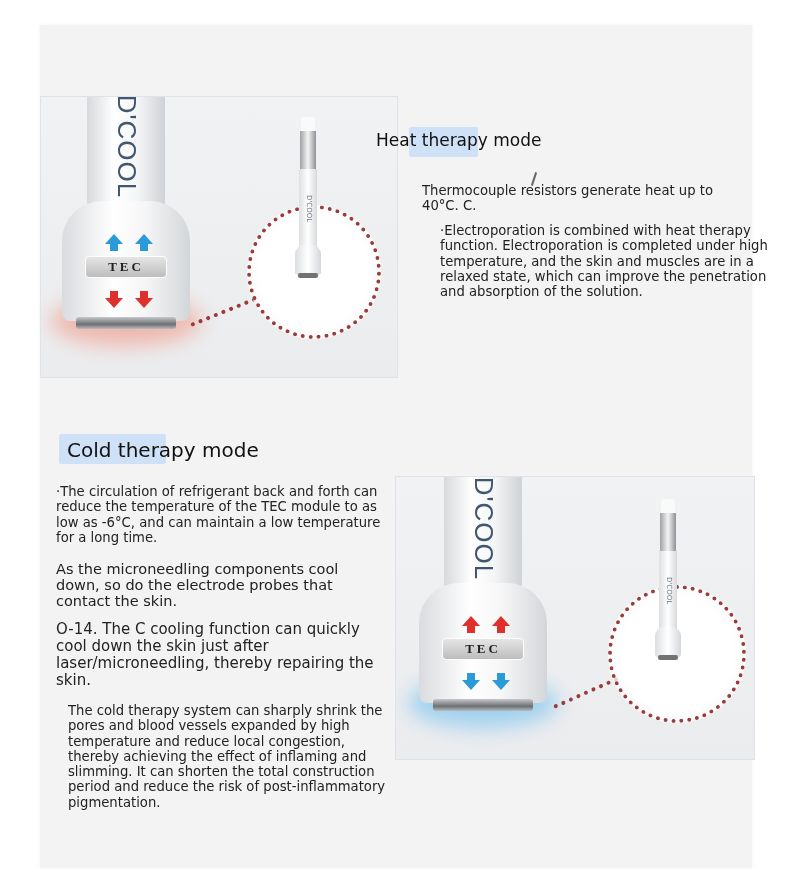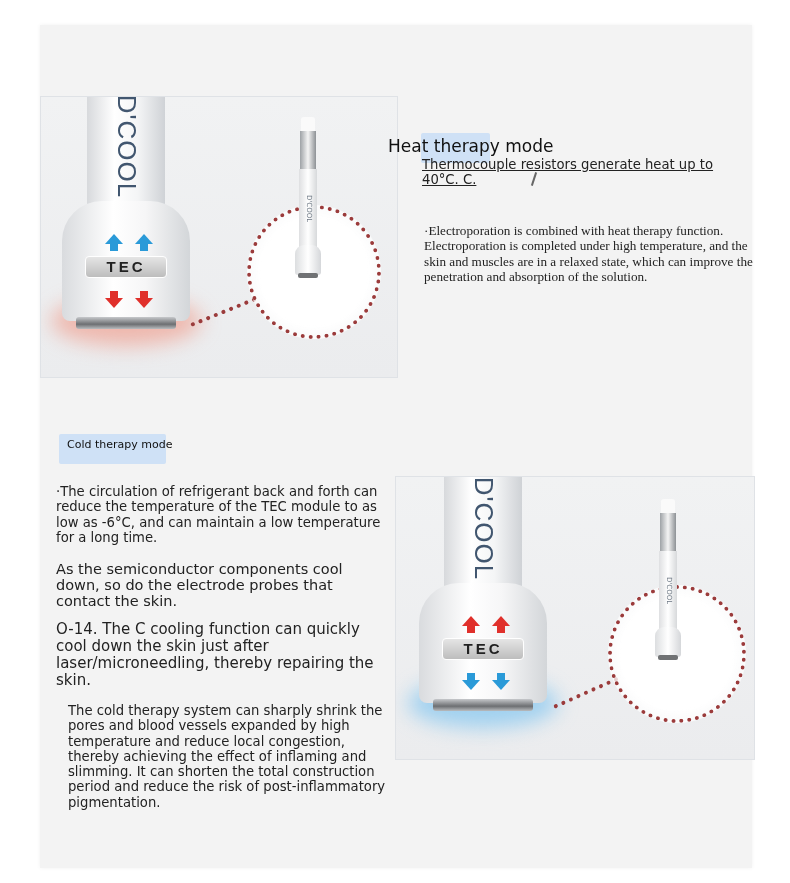--- a/index.html
+++ b/index.html
@@ -39,21 +39,21 @@
     position: absolute; left: 50%; transform: translateX(-50%); top: 226px; width: 100px; height: 12px;
     background: linear-gradient(180deg,#c6c8cb,#6d6f72 60%,#b9bcbf); border-radius: 3px;
   }
   .device .glow {
     position: absolute; left: 50%; transform: translateX(-50%); top: 205px; width: 150px; height: 50px;
     border-radius: 50%; filter: blur(10px);
   }
   .tec {
     position: absolute; left: 50%; transform: translateX(-50%); top: 165px; width: 80px; height: 20px;
     background: linear-gradient(180deg,#e5e5e5,#bdbdbd); border-radius: 4px;
-    font-family: Liberation Sans, sans-serif; font-weight: bold; font-size: 15px; letter-spacing: 3px;
+    font-family: Liberation Serif, serif; font-weight: bold; font-size: 13px; letter-spacing: 3px;
     color: #222; text-align: center; line-height: 20px; border: 1px solid #fff;
   }
   .arrow { position: absolute; width: 0; height: 0; border-left: 9px solid transparent; border-right: 9px solid transparent; }
   .arrow .stem { position: absolute; width: 8px; height: 7px; left: -4px; }
   .arrow.up { border-bottom: 10px solid var(--c); }
   .arrow.up .stem { top: 10px; background: var(--c); }
   .arrow.down { border-top: 10px solid var(--c); }
   .arrow.down .stem { top: -17px; background: var(--c); }
 
   
@@ -67,27 +67,27 @@
   .probe .metal { position: absolute; left: 2px; top: 14px; width: 16px; height: 38px; background: linear-gradient(90deg,#9ea2a6,#f4f4f4 50%,#8d9195); }
   .probe .shaft { position: absolute; left: 1px; top: 52px; width: 18px; height: 80px; background: linear-gradient(90deg,#dedfe1,#ffffff 50%,#d7d9db); }
   .probe .foot { position: absolute; left: -3px; top: 128px; width: 26px; height: 30px; background: linear-gradient(90deg,#dcdee0,#ffffff 50%,#d5d7da); border-radius: 9px 9px 3px 3px; }
   .probe .ring { position: absolute; left: 0; top: 156px; width: 20px; height: 5px; background: #707274; border-radius: 2px; }
   .probe .pbrand { position: absolute; left: 3px; top: 78px; font-size: 7px; color: #6b7682; transform: rotate(90deg); transform-origin: left top; white-space: nowrap; margin-left: 12px; }
 
   
   .heading { position: absolute; font-size: 17px; color: #111; white-space: nowrap; }
   .heading .hl { position: absolute; background: #cfe1f6; border-radius: 2px; z-index: 0; }
   .heading span.t { position: relative; z-index: 1; }
-  .h-heat { left: 388px; top: 130px; margin-top: 6px; }
+  .h-heat { left: 376px; top: 130px; }
   .h-heat .hl { left: 33px; top: -3px; width: 69px; height: 30px; }
-  .h-cold { left: 67px; top: 438px; font-size: 11px; }
+  .h-cold { left: 67px; top: 438px; font-size: 20px; }
   .h-cold .hl { left: -8px; top: -4px; width: 107px; height: 30px; }
   .para { position: absolute; font-size: 13.2px; line-height: 15.3px; color: #222; margin: 0; }
-  .p1 { left: 422px; top: 157px; width: 330px; text-decoration: underline; }
-  .p2 { left: 424px; top: 223px; width: 330px; font-family: Liberation Serif, serif; }
+  .p1 { left: 422px; top: 183px; width: 330px; }
+  .p2 { left: 440px; top: 223px; width: 330px; }
   .p3 { left: 56px; top: 484px; width: 330px; }
   .p4 { left: 56px; top: 561px; width: 330px; font-size: 14.5px; line-height: 16px; }
   .p5 { left: 56px; top: 621px; width: 330px; font-size: 15px; line-height: 17px; }
   .p6 { left: 68px; top: 703px; width: 330px; }
   .stray { position: absolute; left: 533px; top: 172px; width: 2px; height: 14px; background: #666; transform: rotate(18deg); }
 </style>
 </head>
 <body>
 
 <div class="panel"></div>
@@ -131,21 +131,21 @@
 </div>
 <p class="para p1">Thermocouple resistors generate heat up to 40°C. C.</p>
 <div class="stray"></div>
 <p class="para p2">·Electroporation is combined with heat therapy function. Electroporation is completed under high temperature, and the skin and muscles are in a relaxed state, which can improve the penetration and absorption of the solution.</p>
 
 <div class="heading h-cold">
   <div class="hl"></div>
   <span class="t">Cold therapy mode</span>
 </div>
 <p class="para p3">·The circulation of refrigerant back and forth can reduce the temperature of the TEC module to as low as -6°C, and can maintain a low temperature for a long time.</p>
-<p class="para p4">As the semiconductor components cool down, so do the electrode probes that contact the skin.</p>
+<p class="para p4">As the microneedling components cool down, so do the electrode probes that contact the skin.</p>
 <p class="para p5">O-14. The C cooling function can quickly cool down the skin just after laser/microneedling, thereby repairing the skin.</p>
 <p class="para p6">The cold therapy system can sharply shrink the pores and blood vessels expanded by high temperature and reduce local congestion, thereby achieving the effect of inflaming and slimming. It can shorten the total construction period and reduce the risk of post-inflammatory pigmentation.</p>
 
 <div class="photo cold">
   <div class="device" style="left:12px; top:-4px; width:150px; height:260px;">
     <div class="glow" style="background:rgba(110,190,240,0.6);"></div>
     <div class="neck"></div>
     <div class="brand" style="top:40px;">D'COOL</div>
     <div class="body"></div>
     <div class="base"></div>

